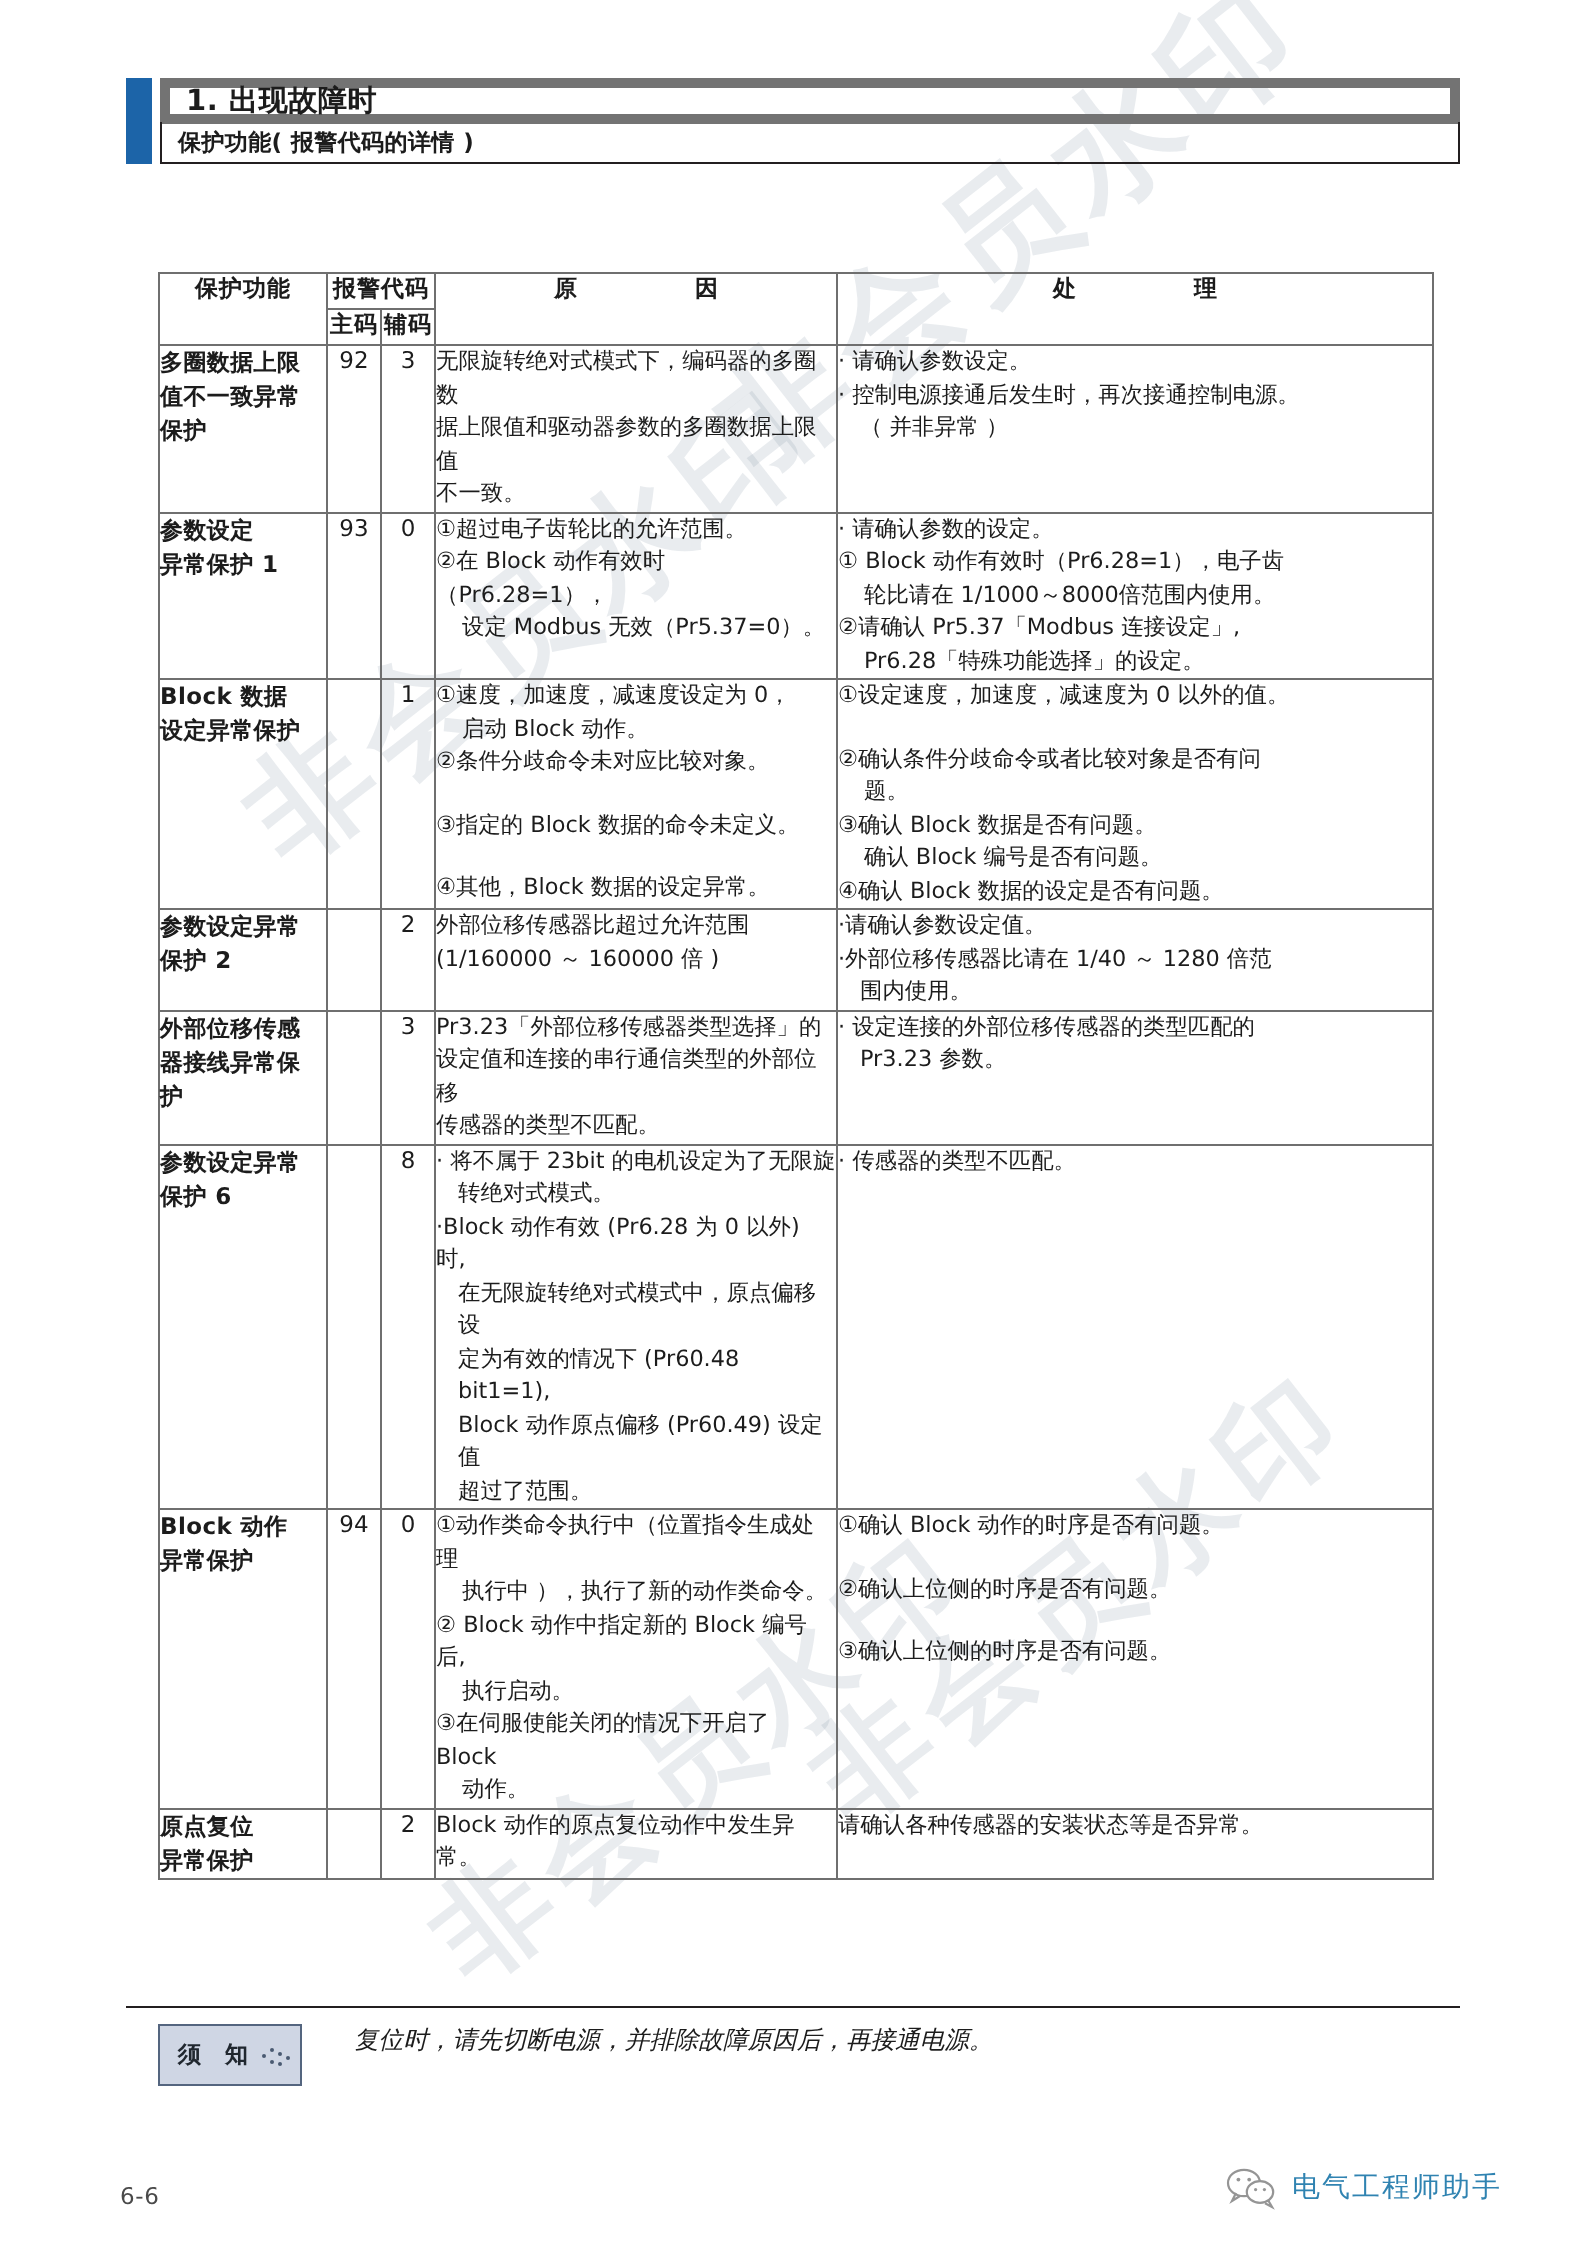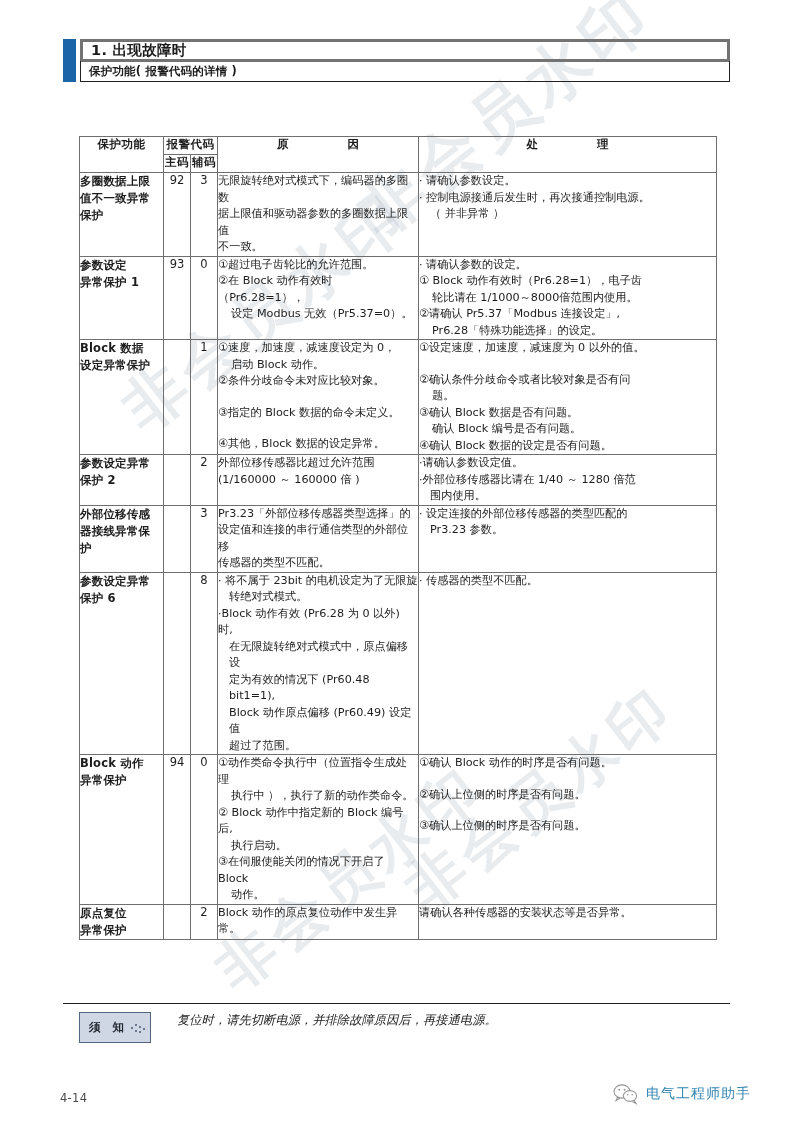--- a/index.html
+++ b/index.html
@@ -61,21 +61,21 @@
     width: 13px;
     height: 43px;
     background: #1c64a8;
   }
   .header-title-row {
     position: absolute;
     left: 17px;
     top: 0;
     right: 0;
     height: 23px;
-    border: 3px solid #737373;
+    border: 5px solid #737373;
     box-sizing: border-box;
     display: flex;
     align-items: center;
   }
   .header-title-row span {
     font-size: 14.5px;
     font-weight: bold;
     padding-left: 8px;
     letter-spacing: 0.3px;
   }
@@ -445,21 +445,21 @@
             <i style="left:8px;top:8px"></i>
             <i style="left:12px;top:5px"></i>
         </span>
       </div>
       <div class="note-text">
         <span class="ln2 i">复位时，请先切断电源，并排除故障原因后，再接通电源。</span>
       </div>
     </div>
   </div>
 
-  <div class="page-number">4-14</div>
+  <div class="page-number">6-6</div>
 
   <div class="wechat-badge">
     <svg width="26" height="22" viewBox="0 0 26 22">
       <ellipse cx="9" cy="8.5" rx="8" ry="6.6" fill="none" stroke="#7e7e7e" stroke-width="1.1"></ellipse>
       <path d="M5 13.5 L3 17.5 L7 15" fill="none" stroke="#7e7e7e" stroke-width="1.1"></path>
       <circle cx="6.2" cy="6.8" r="0.95" fill="#7e7e7e"></circle>
       <circle cx="11.6" cy="6.8" r="0.95" fill="#7e7e7e"></circle>
       <ellipse cx="17" cy="13" rx="6.6" ry="5.4" fill="#ffffff" stroke="#7e7e7e" stroke-width="1.1"></ellipse>
       <path d="M21 17 L23 20.5 L19.5 18.6" fill="none" stroke="#7e7e7e" stroke-width="1.1"></path>
       <circle cx="14.8" cy="11.8" r="0.8" fill="#7e7e7e"></circle>

